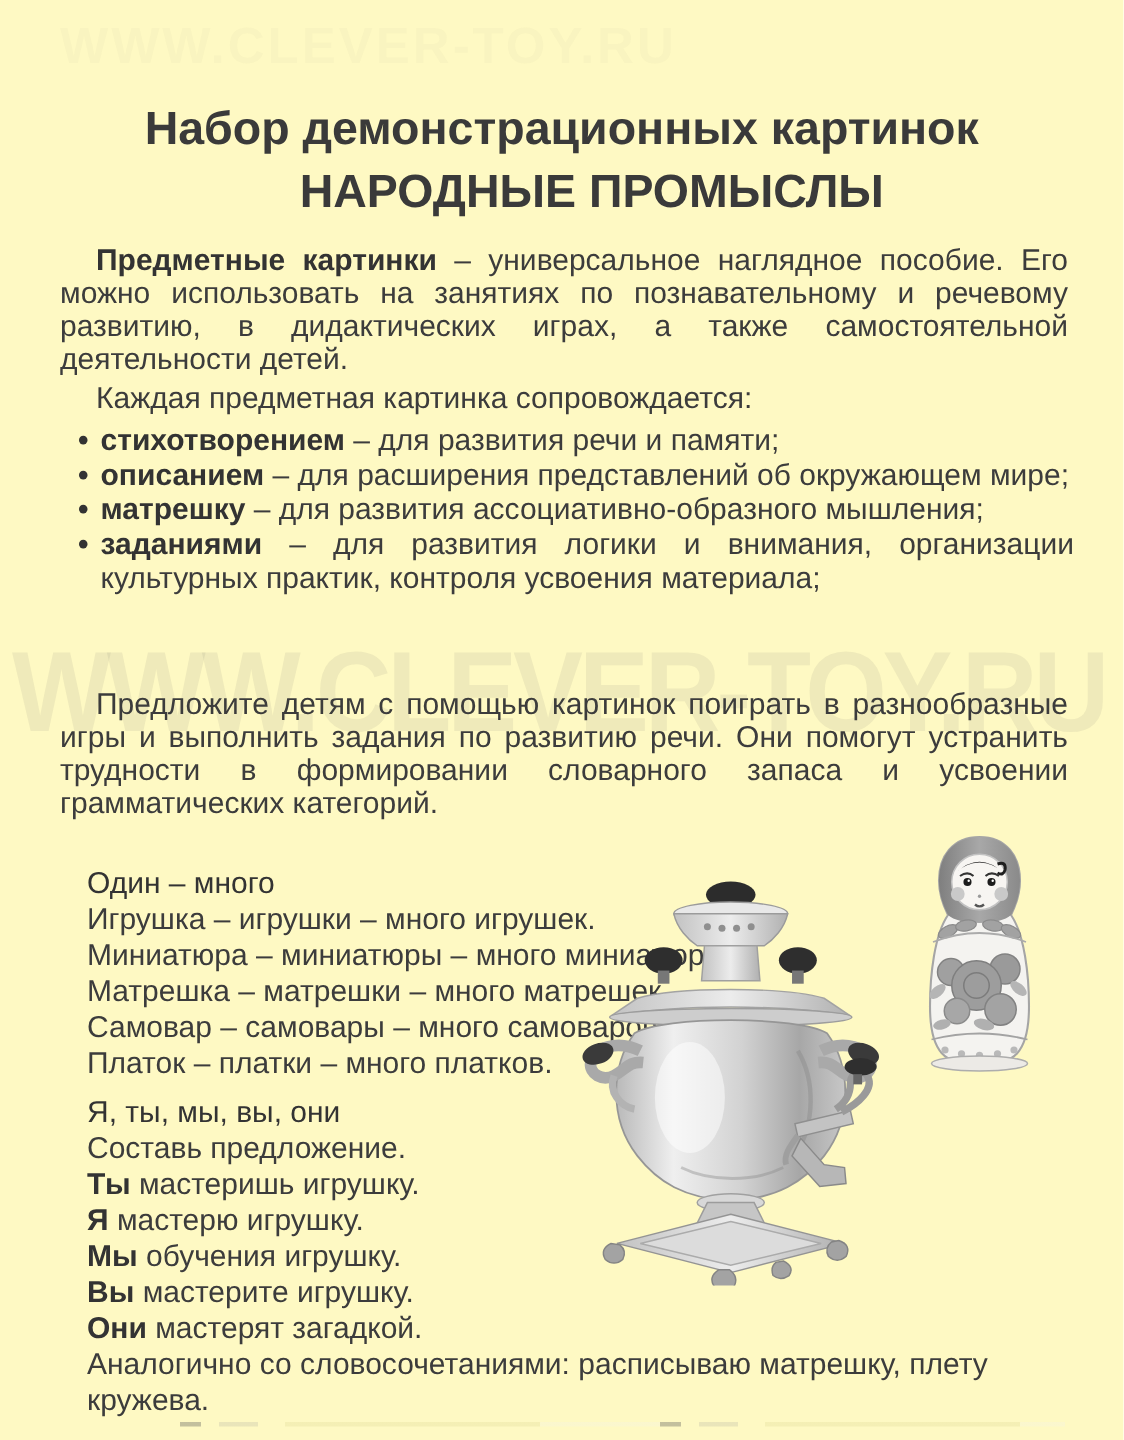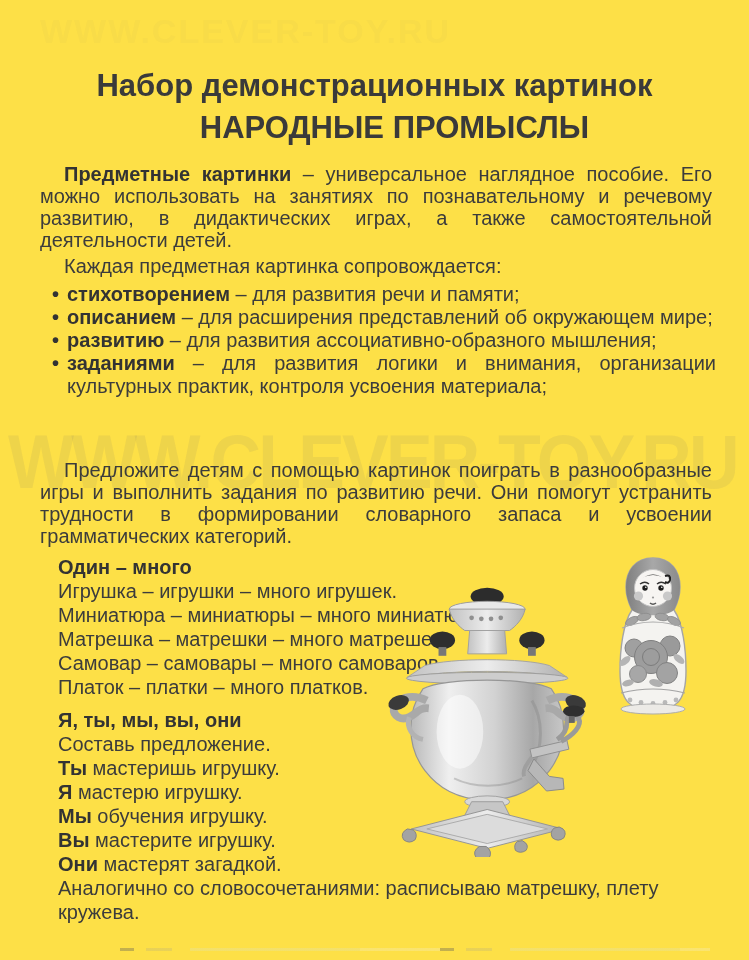--- a/index.html
+++ b/index.html
@@ -1,20 +1,20 @@
 <!DOCTYPE html>
 <html lang="ru"><head>
 <meta charset="utf-8">
 <style>
   * { margin:0; padding:0; box-sizing:border-box; }
   html,body { background:#ffffff; }
   .page {
     position:relative;
     width:749px; height:960px;
-    background:#fde047;
+    background:#fef9c3;
     overflow:hidden;
     font-family:"Liberation Sans","DejaVu Sans",sans-serif;
     color:#3b3b3b;
   }
   
   .watermark {
     position:absolute; left:8px; top:418px; width:733px;
     font-size:76px; font-weight:bold; letter-spacing:-3px;
     color:rgba(110,110,110,0.10);
     white-space:nowrap;
@@ -56,21 +56,21 @@
   .bullets li::before {
     content:"\2022";
     position:absolute; left:12px; top:0;
     font-weight:bold; color:#333333;
   }
   .bullets .term { font-weight:bold; color:#333333; }
   .block {
     position:absolute; left:58px;
     font-size:20px; line-height:24px; color:#3c3c3c;
   }
-  .block .head { font-weight:bold; color:#333333; }
+  .block .head { font-weight:normal; color:#333333;margin-top:22px; }
   .block .b { font-weight:bold; color:#333333; }
   .block-one-many { top:555px; width:420px; }
   .block-pronouns { top:708px; width:660px; }
   .figure { position:absolute; }
   .fig-samovar { left:386px; top:583px; width:214px; height:274px; }
   .fig-matryoshka { left:610px; top:555px; width:86px; height:172px; }
   .scan-artifact {
     position:absolute; left:120px; top:948px; width:590px; height:3px;
     background:repeating-linear-gradient(90deg,
       rgba(90,90,90,0.45) 0 14px, rgba(255,255,255,0) 14px 26px,
@@ -89,21 +89,21 @@
   <div class="title1">Набор демонстрационных картинок</div>
   <div class="title2">НАРОДНЫЕ ПРОМЫСЛЫ</div>
 
   <p class="para p-intro"><span class="lead">Предметные картинки</span><span> – универсальное наглядное пособие. Его можно ис­пользовать на занятиях по познавательному и речевому развитию, в дидакти­ческих играх, а также самостоятельной деятельности детей.</span></p>
 
   <div class="accompany-head">Каждая предметная картинка сопровождается:</div>
 
   <ul class="bullets">
     <li><span class="term">стихотворением</span><span> – для развития речи и памяти;</span></li>
     <li><span class="term">описанием</span><span> – для расширения представлений об окружающем мире;</span></li>
-    <li><span class="term">развитию</span><span> – для развития ассоциативно-образного мышления;</span></li>
+    <li><span class="term">матрешку</span><span> – для развития ассоциативно-образного мышления;</span></li>
     <li><span class="term">заданиями</span><span> – для развития логики и внимания, организации культурных практик, контроля усвоения материала;</span></li>
   </ul>
 
   <div class="watermark">WWW.CLEVER-TOY.RU</div>
 
   <p class="para p-suggest">Предложите детям с помощью картинок поиграть в разнообразные игры и выполнить задания по развитию речи. Они помогут устранить трудности в фор­мировании словарного запаса и усвоении грамматических категорий.</p>
 
   <div class="block block-one-many">
     <div class="head">Один – много</div>
     <div>Игрушка – игрушки – много игрушек.</div>

